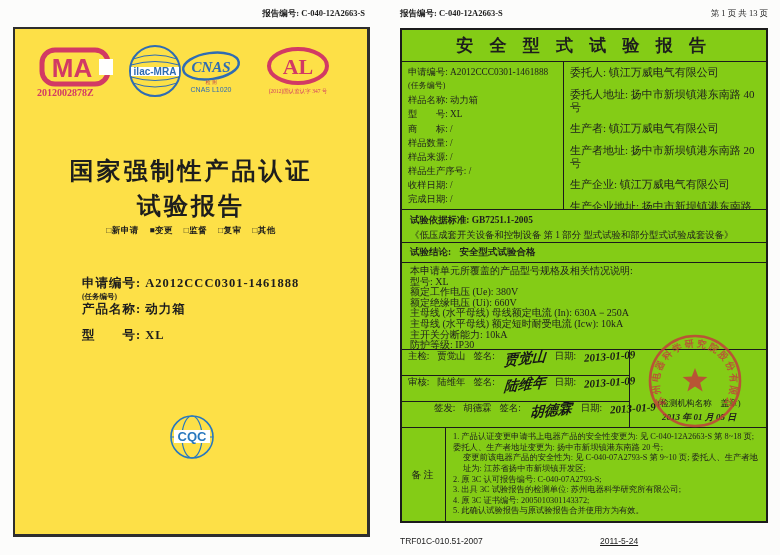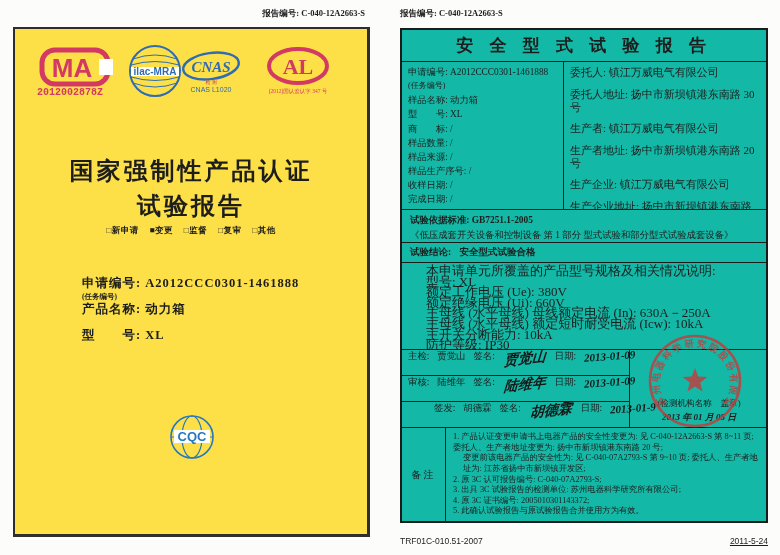--- a/index.html
+++ b/index.html
@@ -4,66 +4,66 @@
 <style>
   html,body{margin:0;padding:0;background:#ffffff;}
   .canvas{position:relative;width:780px;height:555px;background:#fcfcfb;overflow:hidden;
           font-family:"Liberation Serif","DejaVu Serif",serif;color:#1d1d1d;}
   .abs{position:absolute;}
 
   
   .lp-repno{left:100px;top:8px;width:265px;text-align:right;font-size:8.5px;font-weight:bold;}
   .left-page{left:13px;top:27px;width:352px;height:505px;background:#fde047;
              border:2px solid #2e2e2e;border-right-width:3px;border-bottom-width:3px;}
-  .logo-num{color:#d23a64;font-weight:bold;font-family:Liberation Mono, monospace;}
+  .logo-num{color:#d23a64;font-weight:bold;font-family:Liberation Serif, serif;}
   .cnas-sub{color:#2f6cb3;font-family:"Liberation Sans",sans-serif;}
   .al-sub{color:#d23a64;}
   .lp-title{width:100%;text-align:center;font-size:24px;letter-spacing:3px;font-weight:bold;}
   .lp-checks{width:100%;text-align:center;font-size:8.5px;font-weight:bold;letter-spacing:.5px;}
   .lp-checks .item{margin:0 4px;}
   .lp-field{left:67px;font-size:12.5px;font-weight:bold;letter-spacing:1px;}
   .lp-note{left:67px;font-size:7.5px;font-weight:bold;}
 
   
   .rp-head-left{left:400px;top:8px;font-size:8.5px;font-weight:bold;}
   .rp-head-right{left:600px;top:8px;width:168px;text-align:right;font-size:8.5px;}
-  .rtable{left:400px;top:28px;width:368px;height:495px;border:2px solid #1b1b1b;background:#14b8a6;
+  .rtable{left:400px;top:28px;width:368px;height:495px;border:2px solid #1b1b1b;background:#84cc16;
           display:flex;flex-direction:column;box-sizing:border-box;}
   .r-row{border-bottom:1px solid #1b1b1b;box-sizing:border-box;}
   .r-title{height:36px;display:flex;align-items:center;justify-content:center;
            font-size:17px;font-weight:bold;letter-spacing:6px;}
   .r-info{height:148px;display:flex;}
   .r-info-left{width:162px;border-right:1px solid #1b1b1b;padding:3px 6px;box-sizing:border-box;
                font-size:9.3px;line-height:14.1px;overflow:hidden;}
   .r-info-right{flex:1;padding:4px 6px;box-sizing:border-box;font-size:11px;line-height:13px;overflow:hidden;}
   .r-info-right div{margin-bottom:8.5px;}
   .r-standard{height:36px;padding:3px 8px;font-size:9.4px;line-height:14.5px;overflow:hidden;}
   .r-conclusion{height:20px;padding:3px 8px;font-size:9.5px;font-weight:bold;box-sizing:border-box;}
-  .r-spec{height:97px;padding:3px 24px;font-size:13px;line-height:10.6px;overflow:hidden;box-sizing:border-box;}
+  .r-spec{height:97px;padding:3px 8px;font-size:10px;line-height:10.6px;overflow:hidden;box-sizing:border-box;}
   .r-sign{height:78px;display:flex;}
   .r-sign-left{width:228px;border-right:1px solid #1b1b1b;box-sizing:border-box;}
   .sig-row{height:26px;border-bottom:1px solid #1b1b1b;display:flex;align-items:flex-start;
            padding:0 6px;font-size:9.4px;gap:8px;box-sizing:border-box;white-space:nowrap;}
   .sig-row:last-child{border-bottom:none;padding-left:32px;}
   .hand-sig{display:inline-block;font-style:italic;font-weight:bold;font-size:14px;color:#161616;
             transform:rotate(-6deg) skewX(-10deg);margin:0 1px;min-width:42px;}
   .hand-date{display:inline-block;font-style:italic;font-weight:bold;font-size:11px;color:#161616;
              transform:rotate(-4deg);}
   .r-sign-right{flex:1;position:relative;}
   .stamp-svg{position:absolute;left:18px;top:-16px;z-index:3;opacity:.82;}
   .stamp-note{position:absolute;left:2px;top:48px;width:134px;text-align:center;font-size:8.6px;z-index:1;}
   .stamp-date{position:absolute;left:2px;top:61px;width:134px;text-align:center;font-size:9px;
               font-style:italic;font-weight:bold;z-index:1;}
   .r-remarks{flex:1;display:flex;border-bottom:none;}
   .r-remarks-label{width:44px;border-right:1px solid #1b1b1b;display:flex;align-items:center;
                    justify-content:center;font-size:10px;letter-spacing:2px;box-sizing:border-box;}
   .r-remarks-body{flex:1;padding:4px 7px;font-size:8.3px;line-height:10.6px;overflow:hidden;}
   .remark-cont{padding-left:10px;}
   .rp-foot-left{left:400px;top:536px;font-size:8.5px;font-family:"Liberation Sans",sans-serif;}
-  .rp-foot-right{left:600px;top:536px;width:168px;text-align:right;font-size:8.5px;
+  .rp-foot-right{left:600px;top:536px;width:168px;font-size:8.5px;
                  font-family:"Liberation Sans",sans-serif;text-decoration:underline;}
 </style>
 </head>
 <body>
 
 <div class="canvas">
 
   <div class="abs lp-repno">
     <span>报告编号:</span>
     <span>C-040-12A2663-S</span>
@@ -132,41 +132,42 @@
       <line x1="3" y1="24" x2="45" y2="24" stroke="#2878be" stroke-width="1.2"></line>
       <rect x="6" y="17" width="36" height="13" fill="#fffffe"></rect>
       <text x="24" y="28" text-anchor="middle" font-size="13" font-weight="bold" fill="#2878be" font-family="Liberation Sans, sans-serif">CQC</text>
     </svg>
   </div>
 
   <div class="abs rp-head-left">
     <span>报告编号:</span>
     <span>C-040-12A2663-S</span>
   </div>
+  <div class="abs rp-head-right">第 1 页 共 13 页</div>
 
   <div class="abs rtable">
 
     <div class="r-row r-title">安 全 型 式 试 验 报 告</div>
 
     <div class="r-row r-info">
       <div class="r-info-left">
         <div>申请编号: A2012CCC0301-1461888</div>
         <div style="font-size:8px;">(任务编号)</div>
         <div>样品名称: 动力箱</div>
         <div>型　　号: XL</div>
         <div>商　　标: /</div>
         <div>样品数量: /</div>
         <div>样品来源: /</div>
         <div>样品生产序号: /</div>
         <div>收样日期: /</div>
         <div>完成日期: /</div>
       </div>
       <div class="r-info-right">
         <div>委托人: 镇江万威电气有限公司</div>
-        <div>委托人地址: 扬中市新坝镇港东南路 30 号</div>
+        <div>委托人地址: 扬中市新坝镇港东南路 40 号</div>
         <div>生产者: 镇江万威电气有限公司</div>
         <div>生产者地址: 扬中市新坝镇港东南路 20 号</div>
         <div>生产企业: 镇江万威电气有限公司</div>
         <div>生产企业地址: 扬中市新坝镇港东南路 20 号</div>
       </div>
     </div>
 
     <div class="r-row r-standard">
       <div>
         <span style="font-weight:bold;">试验依据标准:</span>
@@ -231,21 +232,21 @@
           </text>
         </svg>
         <div class="stamp-note">(检测机构名称　盖章)</div>
         <div class="stamp-date">2013 年 01 月 05 日</div>
       </div>
     </div>
 
     <div class="r-row r-remarks">
       <div class="r-remarks-label">备注</div>
       <div class="r-remarks-body">
-        <div>1. 产品认证变更申请书上电器产品的安全性变更为: 见 C-040-12A2663-S 第 8~11 页; 委托人、生产者地址变更为: 扬中市新坝镇港东南路 20 号;</div>
+        <div>1. 产品认证变更申请书上电器产品的安全性变更为: 见 C-040-12A2663-S 第 8~18 页; 委托人、生产者地址变更为: 扬中市新坝镇港东南路 20 号;</div>
         <div class="remark-cont">变更前该电器产品的安全性为: 见 C-040-07A2793-S 第 9~10 页; 委托人、生产者地址为: 江苏省扬中市新坝镇开发区;</div>
         <div>2. 原 3C 认可报告编号: C-040-07A2793-S;</div>
         <div>3. 出具 3C 试验报告的检测单位: 苏州电器科学研究所有限公司;</div>
         <div>4. 原 3C 证书编号: 2005010301143372;</div>
         <div>5. 此确认试验报告与原试验报告合并使用方为有效。</div>
       </div>
     </div>
   </div>
 
   <div class="abs rp-foot-left">TRF01C-010.51-2007</div>

